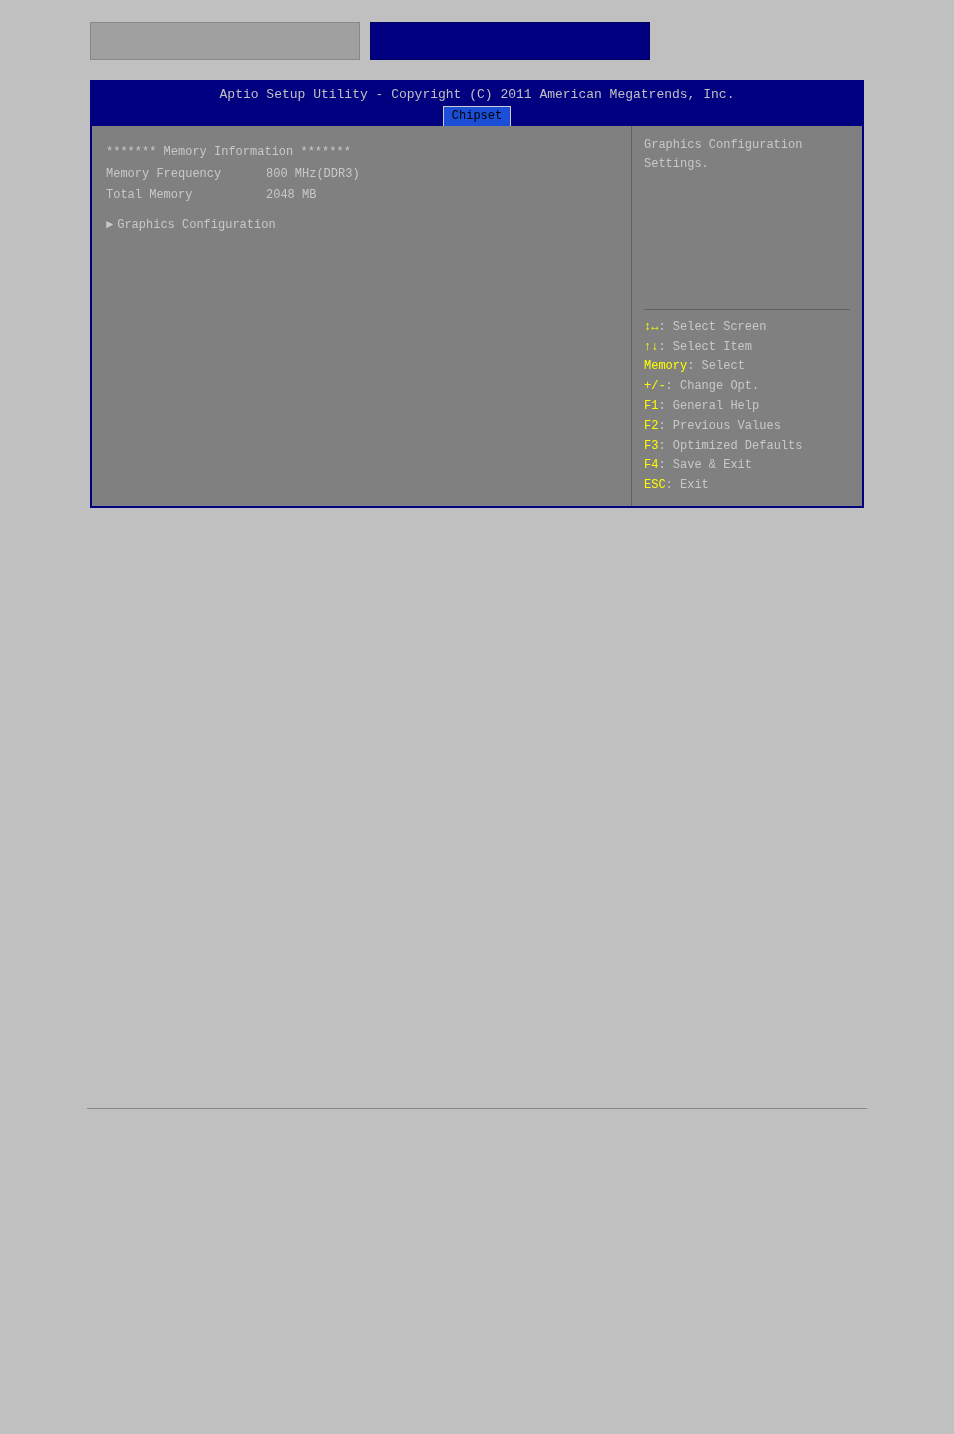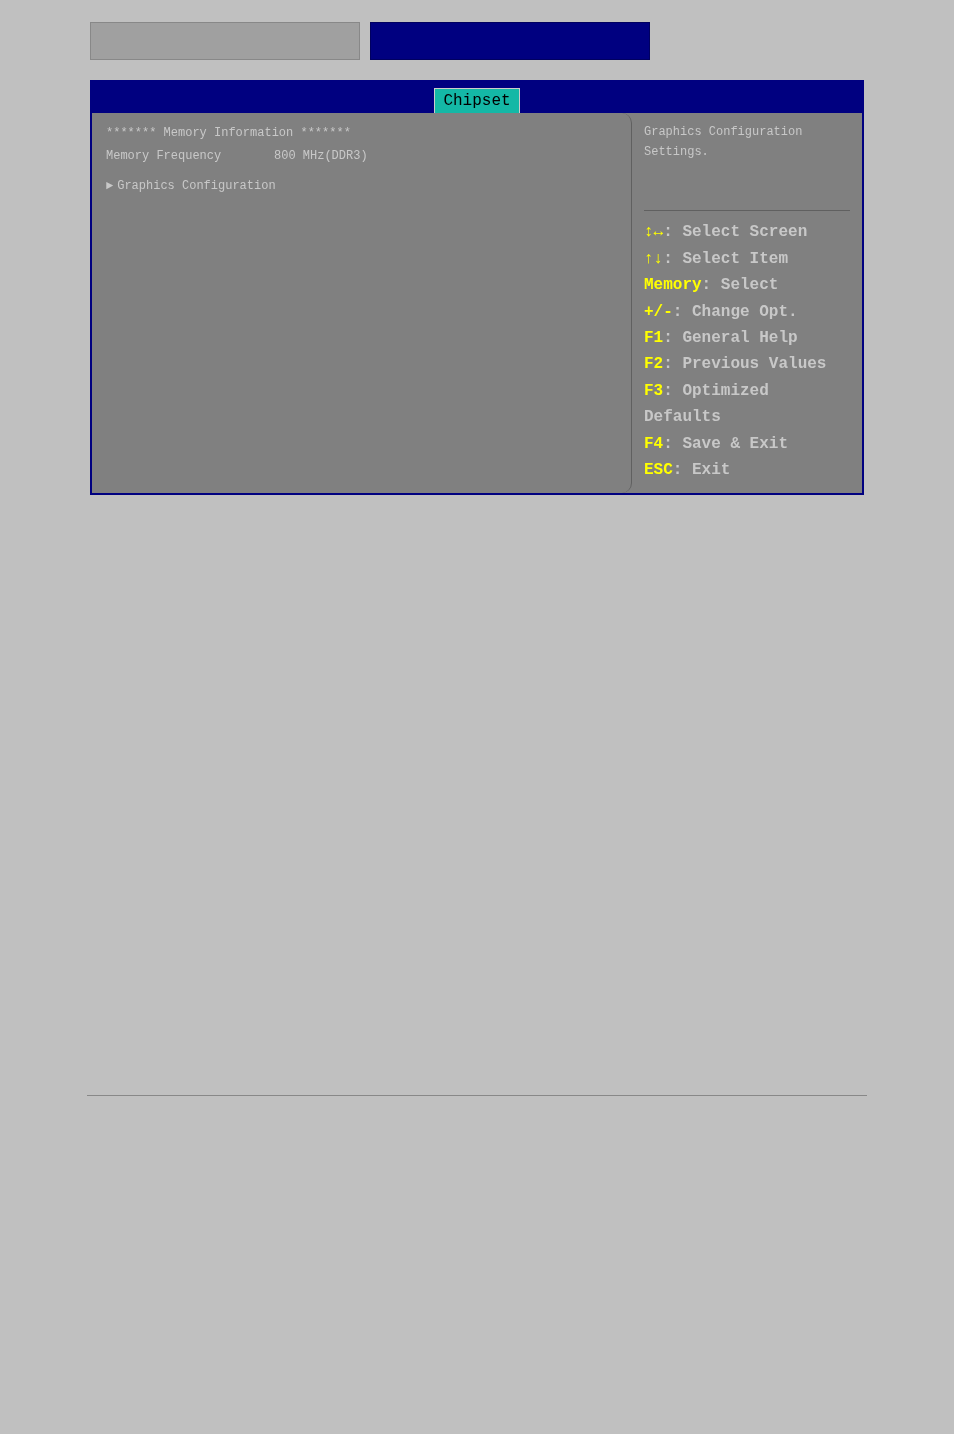--- a/index.html
+++ b/index.html
@@ -50,53 +50,52 @@
       padding: 4px 0 0 0;
       font-size: 13px;
       line-height: 1.4;
     }
     .bios-title-bar .tab-row {
       display: flex;
       justify-content: center;
       margin-top: 2px;
     }
     .bios-tab {
-      background: #14b8a6;
+      background: #1d4ed8;
       color: #000000;
       padding: 1px 8px;
-      font-size: 16px;
+      font-size: 12px;
       border-top: 1px solid #ccc;
       border-left: 1px solid #ccc;
       border-right: 1px solid #ccc;
     }
 
     
     .bios-content {
       display: flex;
       min-height: 380px;
       background: #808080;
     }
 
     
     .bios-left {
       flex: 1;
-      padding: 10px 14px;
+      padding: 16px 14px;
       border-right: 1px solid #606060;
       color: #c8c8c8;
       font-size: 12px;
       line-height: 1.7;
-      border-radius: 10px;
     }
     .bios-left .memory-header {
       color: #c8c8c8;
       margin-bottom: 2px;
     }
     .bios-left .memory-row {
       display: flex;
-      gap: 8px;
+      gap: 0;
     }
     .bios-left .memory-label {
       width: 160px;
       color: #c8c8c8;
     }
     .bios-left .memory-value {
       color: #c8c8c8;
       font-family: Liberation Mono, monospace;
     }
     .bios-left .graphics-config {
@@ -124,23 +123,22 @@
       line-height: 1.6;
       flex: 1;
     }
     .bios-right-divider {
       border: none;
       border-top: 1px solid #606060;
       margin: 8px 0;
     }
     .bios-right-keys {
       color: #c8c8c8;
-      font-size: 16px;
+      font-size: 12px;
       line-height: 1.65;
-      font-weight: bold;
     }
     .key-label {
       color: #ffff00;
     }
 
     
     .bios-footer {
       background: #000080;
       color: #c8c8c8;
       text-align: center;
@@ -160,32 +158,37 @@
 <body>
 
 <div class="top-bar">
   <div class="top-bar-left"></div>
   <div class="top-bar-right"></div>
 </div>
 
 <div class="bios-outer">
 
   <div class="bios-title-bar">
+    <span>Aptio Setup Utility - Copyright (C) 2011 American Megatrends, Inc.</span>
     <div class="tab-row">
       <div class="bios-tab">Chipset</div>
     </div>
   </div>
 
   <div class="bios-content">
 
     <div class="bios-left">
       <div class="memory-header">******* Memory Information *******</div>
       <div class="memory-row">
         <span class="memory-label">Memory Frequency</span>
         <span class="memory-value">800 MHz(DDR3)</span>
+      </div>
+      <div class="memory-row">
+        <span class="memory-label">Total Memory</span>
+        <span class="memory-value">2048 MB</span>
       </div>
       <div class="graphics-config">
         <span class="arrow-right">►</span>
         <span>Graphics Configuration</span>
       </div>
     </div>
 
     <div class="bios-right">
       <div class="bios-right-desc">
         <span>Graphics Configuration<br>Settings.</span>

